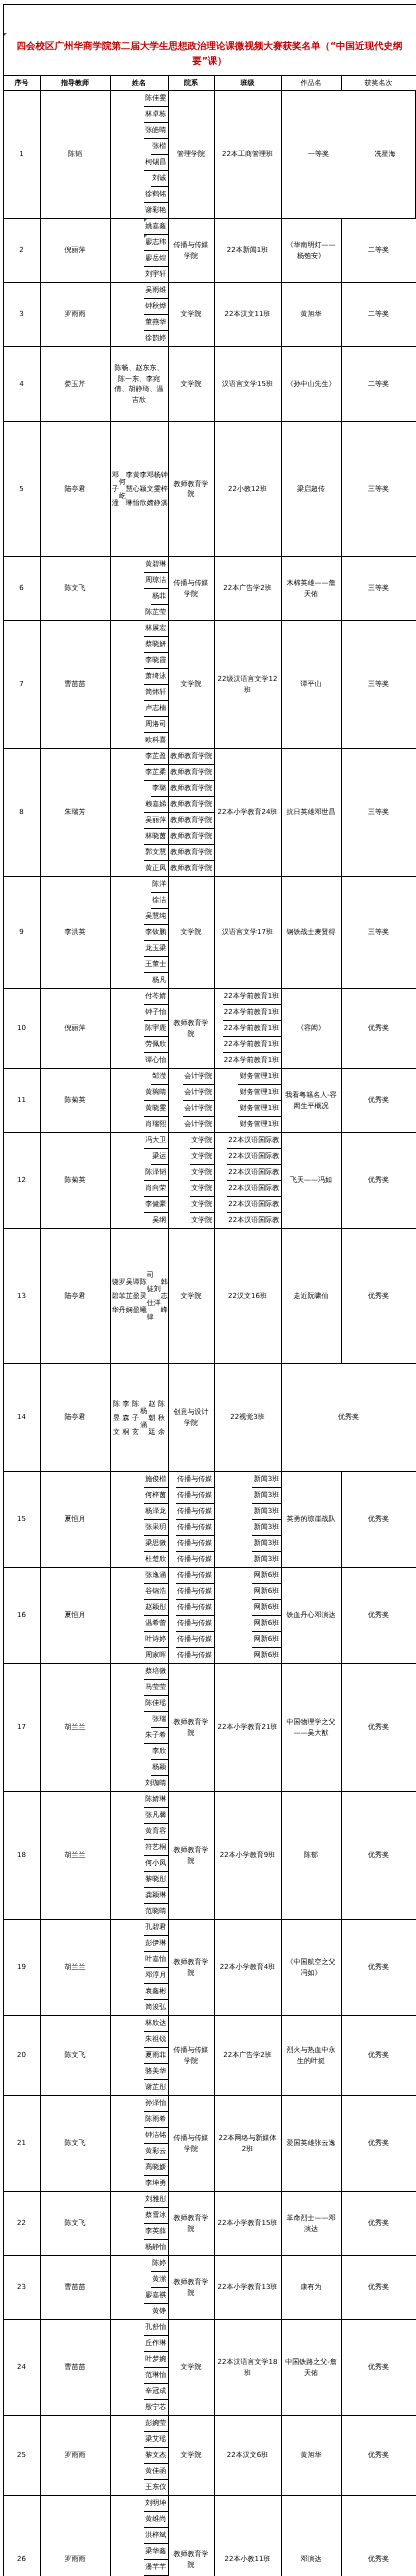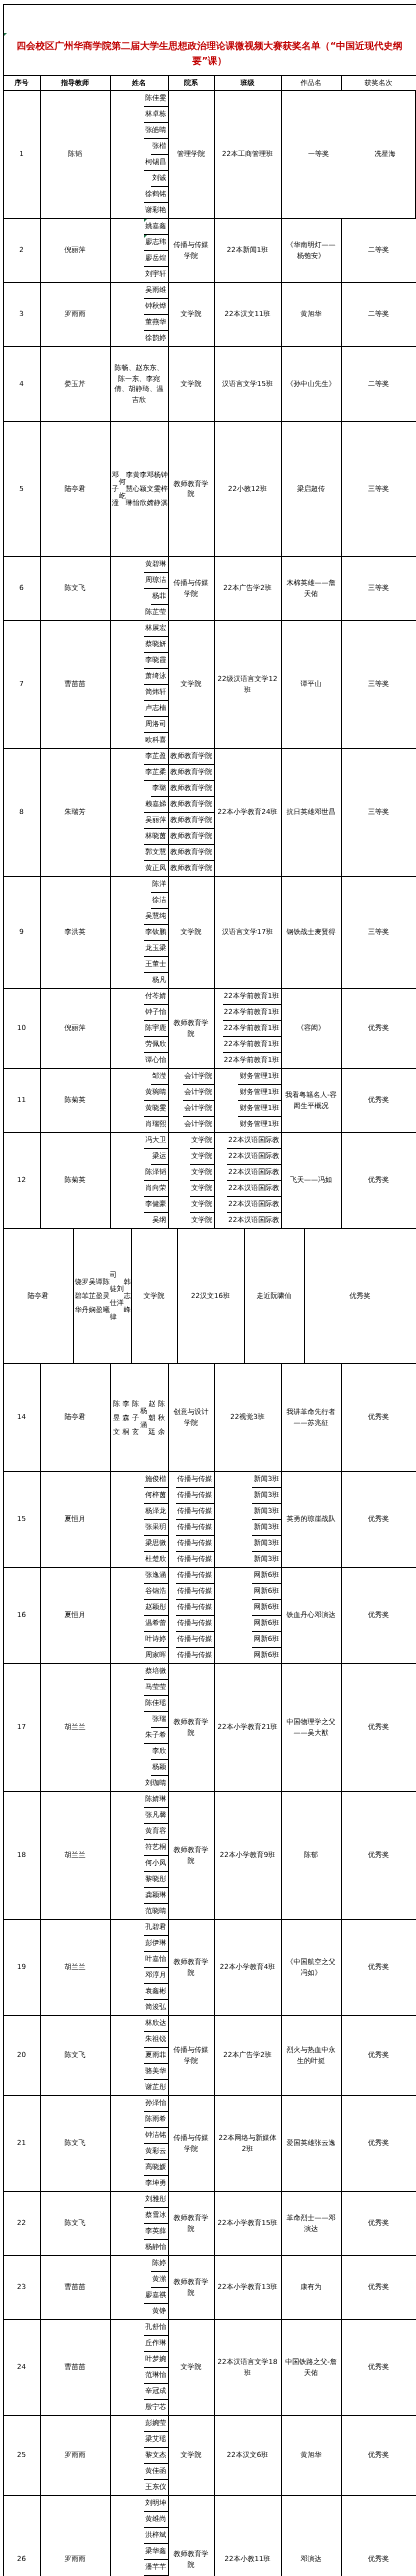--- a/index.html
+++ b/index.html
@@ -263,20 +263,21 @@
           <div class="subcell sb">22本汉语国际教</div>
           <div class="subcell sb">22本汉语国际教</div>
           <div class="subcell sb">22本汉语国际教</div>
           <div class="subcell sb">22本汉语国际教</div>
           <div class="subcell">22本汉语国际教</div>
         </div>
         <div class="cell c5">飞天——冯如</div>
         <div class="cell c6">优秀奖</div>
       </div>
       <div class="trow" style="min-height: 134px;">
+        <div class="cell c0">13</div>
         <div class="cell c1">陆亭君</div>
         <div class="cell c2 lines">
           <div class="nline">饶碧华</div>
           <div class="nline">罗菲丹</div>
           <div class="nline">吴芷娴</div>
           <div class="nline">谭盈盈</div>
           <div class="nline">陈灵曦</div>
           <div class="nline">司徒仕律</div>
           <div class="nline">刘洋</div>
           <div class="nline">韩志峰</div>
@@ -292,21 +293,20 @@
         <div class="cell c2 lines">
           <div class="nline">陈昱文</div>
           <div class="nline">李森桐</div>
           <div class="nline">陈子玄</div>
           <div class="nline">杨涵</div>
           <div class="nline">赵朝廷</div>
           <div class="nline">陈秋余</div>
         </div>
         <div class="cell c3">创意与设计学院</div>
         <div class="cell c4">22视觉3班</div>
-        <div class="cell c5">我讲革命先行者——苏兆征</div>
         <div class="cell c6">优秀奖</div>
       </div>
       <div class="trow" style="min-height: 95px;">
         <div class="cell c0">15</div>
         <div class="cell c1">夏恒月</div>
         <div class="cell c2 stack">
           <div class="subcell sb">施俊楷</div>
           <div class="subcell sb">何梓茵</div>
           <div class="subcell sb">杨泽龙</div>
           <div class="subcell sb">张采玥</div>

